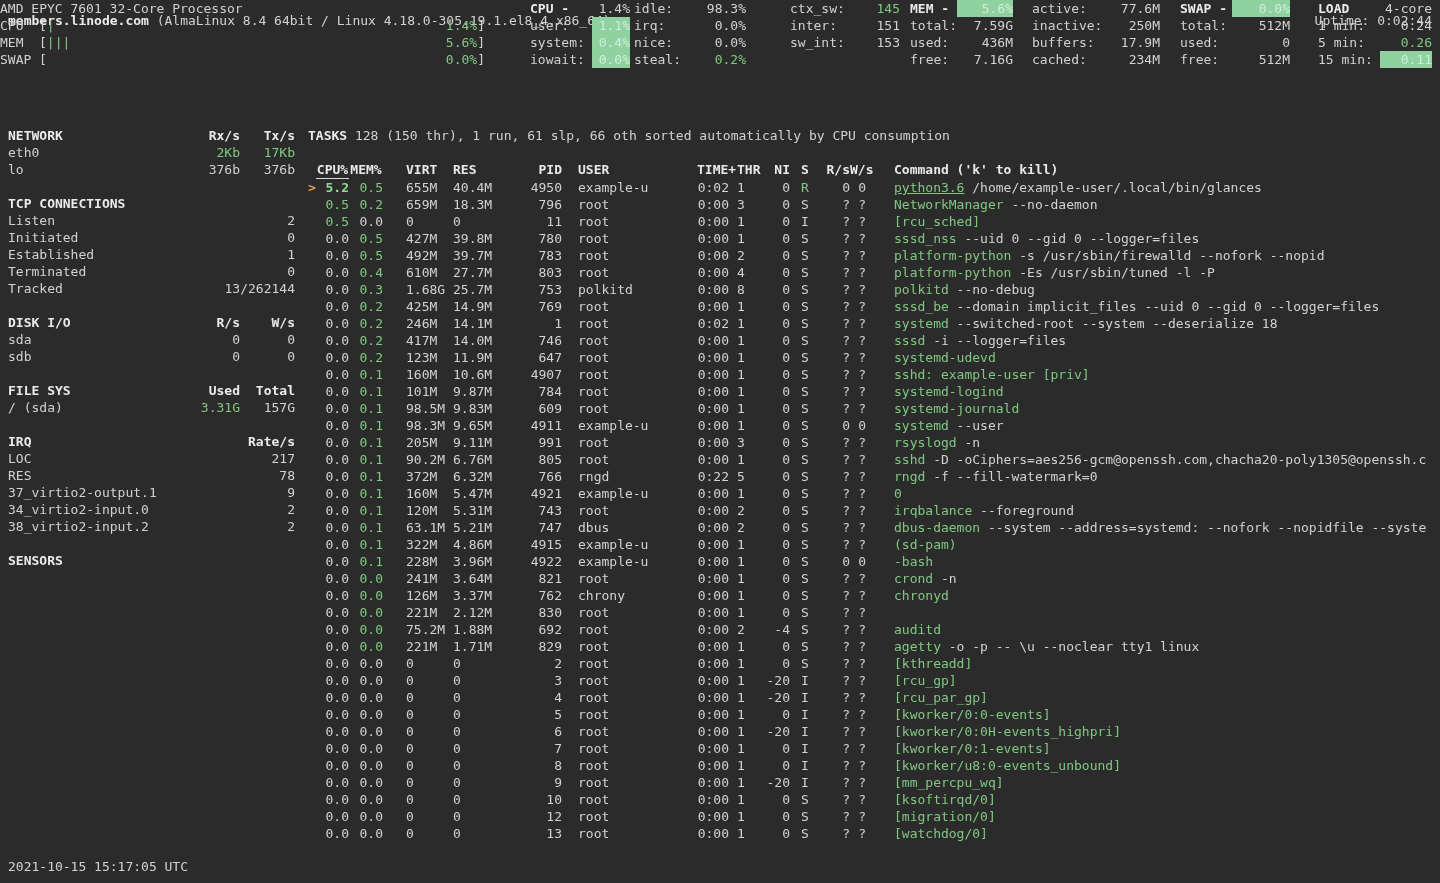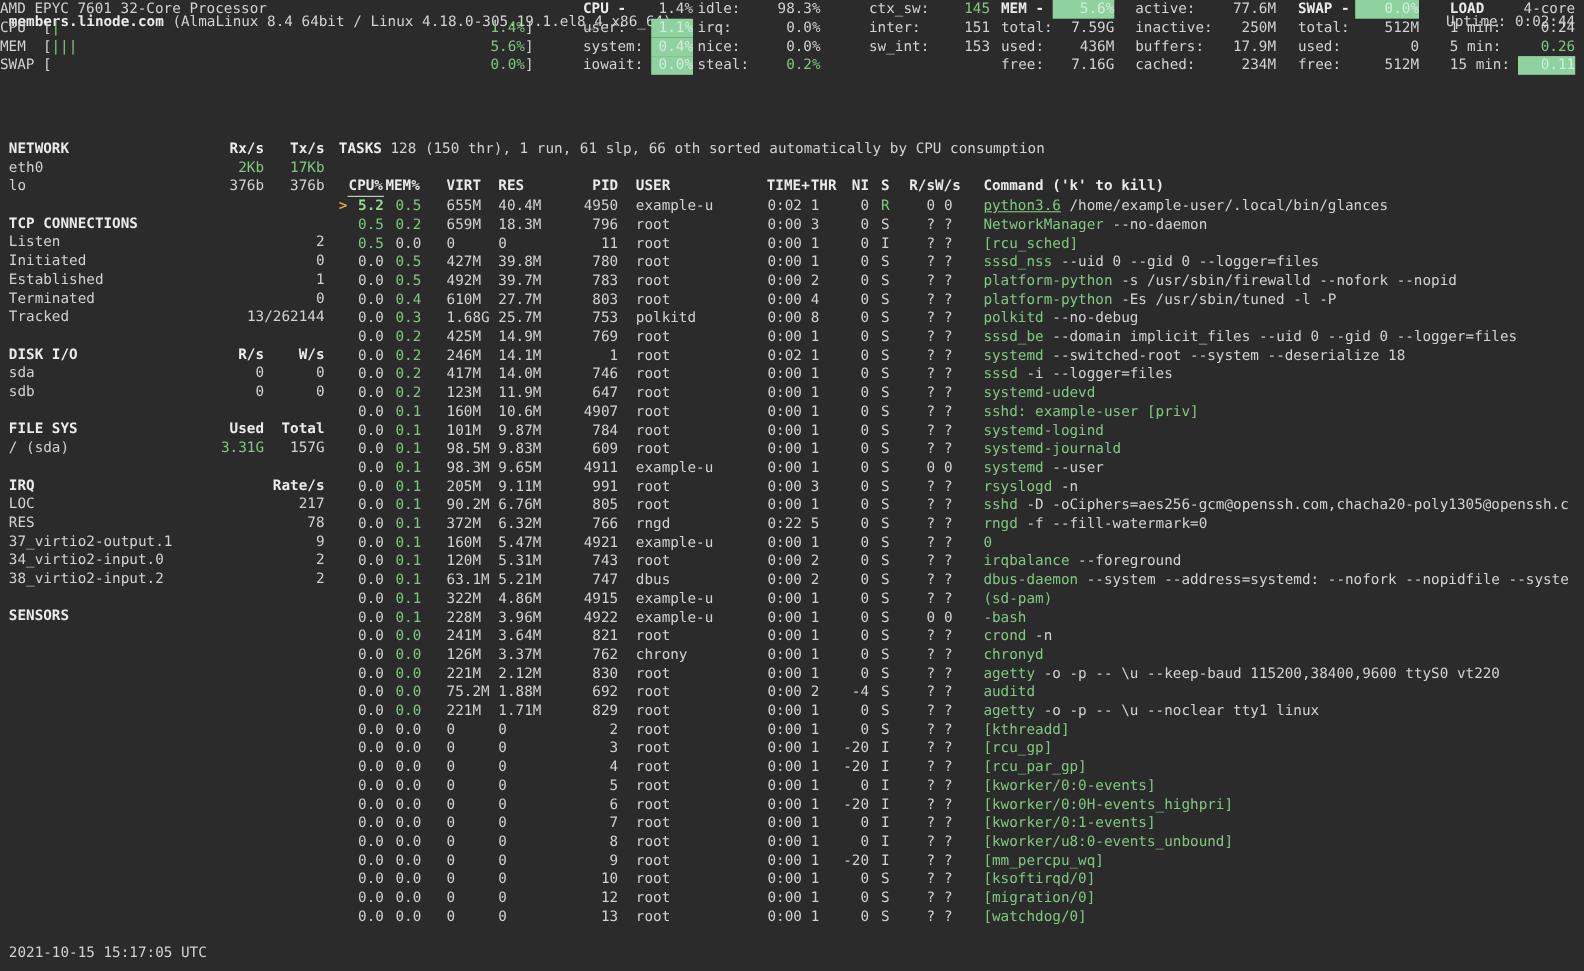--- a/index.html
+++ b/index.html
@@ -750,21 +750,20 @@
         <span class="c-virt">221M</span>
         <span class="c-res">2.12M</span>
         <span class="c-pid">830</span>
         <span class="c-user">root</span>
         <span class="c-time">0:00</span>
         <span class="c-thr">1</span>
         <span class="c-ni">0</span>
         <span class="c-s ">S</span>
         <span class="c-rs">?</span>
         <span class="c-ws">?</span>
-        <span class="c-cmd"><span class="green">agetty</span><span> -o -p -- \u --keep-baud 115200,38400,9600 ttyS0 vt220</span></span>
       </div>
       <div class="trow">
         <span class="c-marker"></span>
         <span class="c-cpu ">0.0</span>
         <span class="c-mem green">0.0</span>
         <span class="c-virt">75.2M</span>
         <span class="c-res">1.88M</span>
         <span class="c-pid">692</span>
         <span class="c-user">root</span>
         <span class="c-time">0:00</span>

